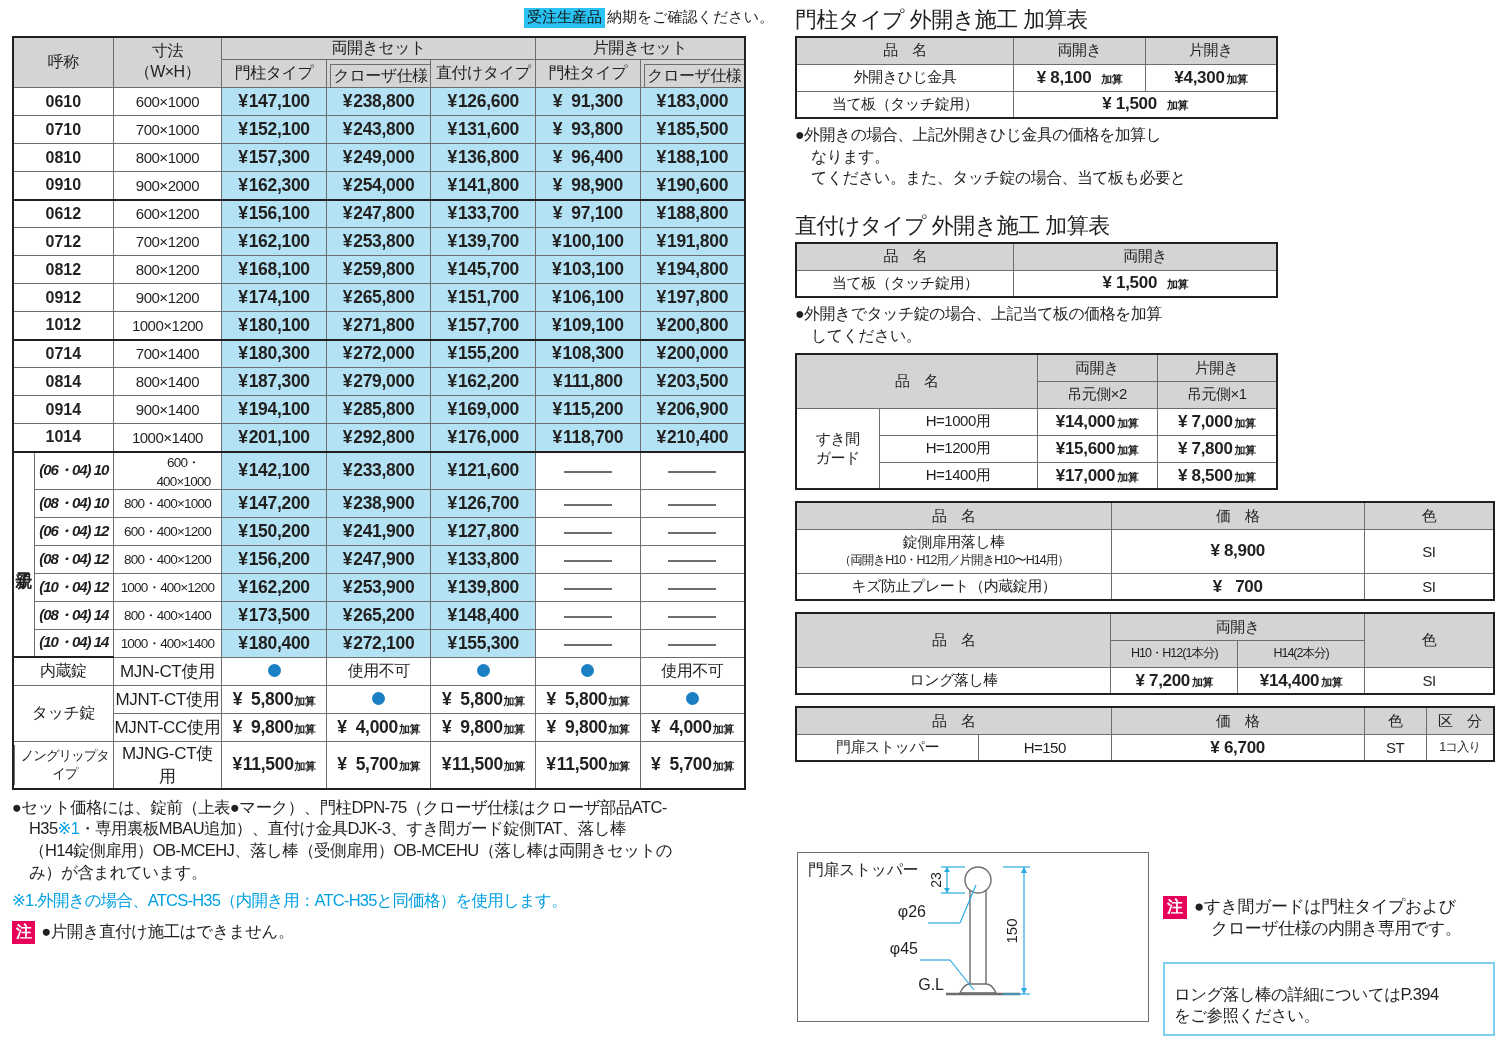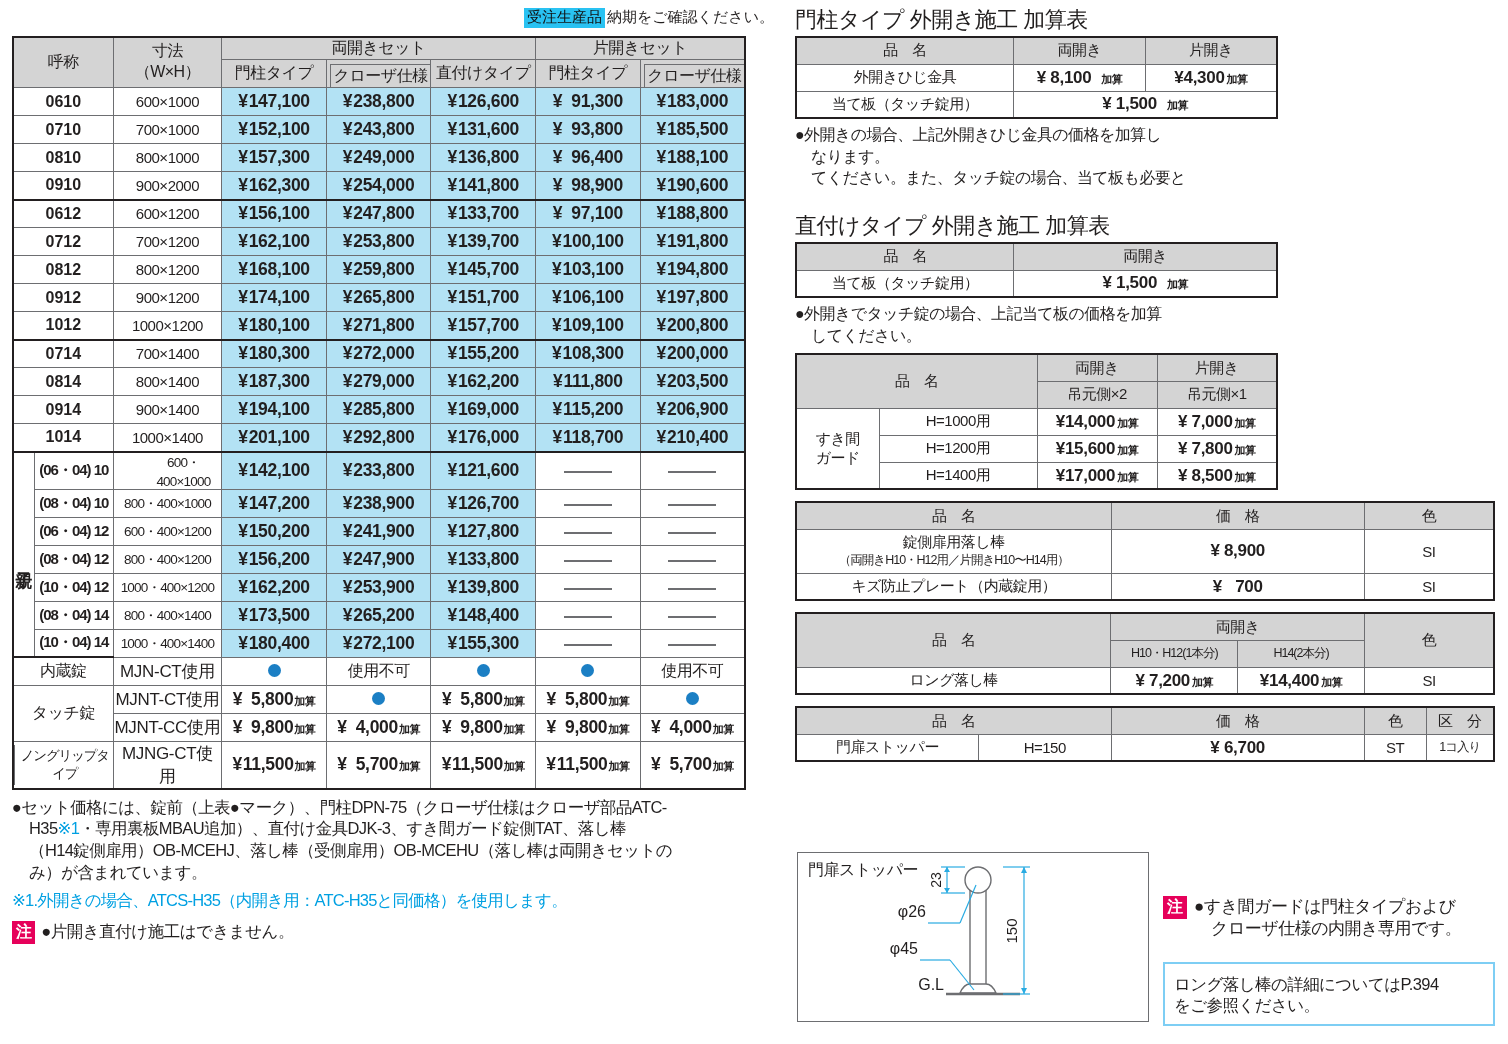--- a/index.html
+++ b/index.html
@@ -41,21 +41,21 @@
     padding:1px 3px 2px; line-height:1.1; white-space:nowrap;
   }
   .badge-note { font-size:15px; white-space:nowrap; }
 
   #main-price-table { width:734px; margin-top:5px; font-size:15px; }
   #main-price-table td { height:28px; }
   #main-price-table .h-top td { height:23px; font-size:15px; }
   #main-price-table .h-bot td { height:28px; font-size:15px; }
   .col-name  { width:108px; }
   .col-oya   { width:22px;  }
-  .col-name2 { width:86px;  }
+  .col-name2 { width:86px;font-style:italic;  }
   .col-dim   { width:112px; }
   .col-p     { width:108px; }
 
   .dim-txt { font-size:15px; letter-spacing:-0.5px; }
   .dim-txt.small { font-size:13.5px; letter-spacing:-0.8px; }
   .name-txt { font-size:16px; font-weight:bold; letter-spacing:0px; }
   .name-txt.oyako { font-size:15px; letter-spacing:-1px; }
 
   .price {
     font-size:17.5px; font-weight:bold; letter-spacing:-0.3px;
@@ -120,21 +120,21 @@
     border:1px solid #6d6e71; background:#fff;
   }
   .diagram-title { position:absolute; left:10px; top:7px; font-size:16px; letter-spacing:-0.5px; }
 
   
   .br-chu { position:absolute; left:1163px; top:896px; display:flex; gap:7px; align-items:flex-start; }
   .br-chu .txt { font-size:17px; line-height:1.3; letter-spacing:-0.5px; }
   .br-chu .txt .l2 { display:block; padding-left:17px; }
   .ref-box {
     position:absolute; left:1163px; top:962px; width:332px;
-    border:2px solid #7ecef4; padding:10px 9px 7px;
+    border:2px solid #7ecef4; padding:20px 9px 7px;
     font-size:16.5px; line-height:1.3; letter-spacing:-0.6px;
   }
 </style>
 </head>
 <body>
 
 <div class="page">
 
   <div class="left-col">
 

